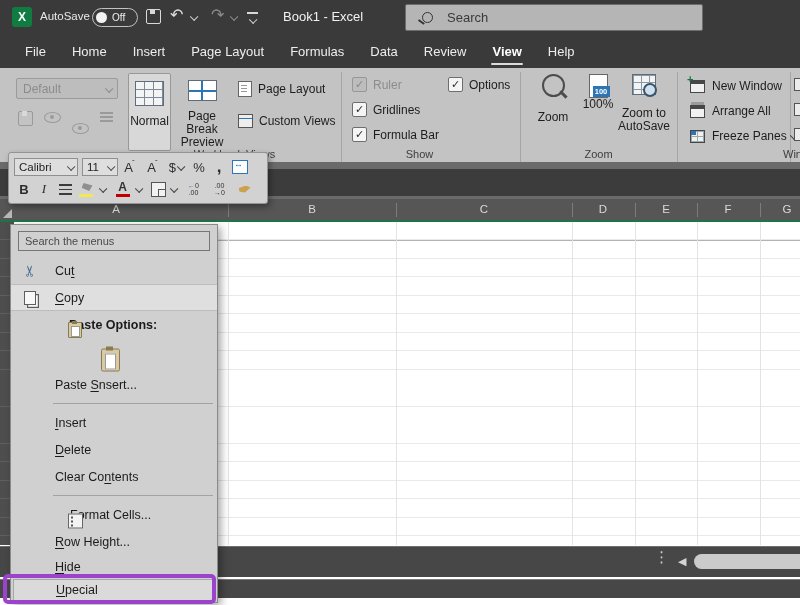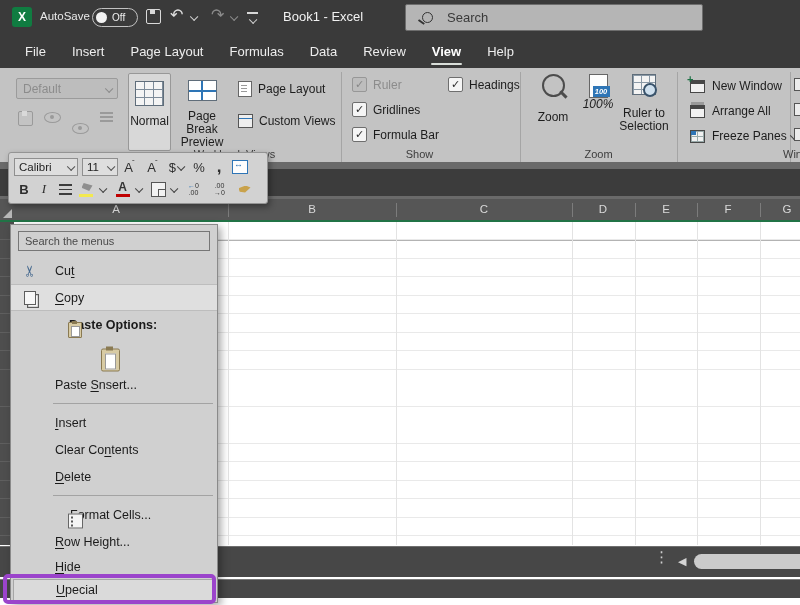--- a/index.html
+++ b/index.html
@@ -153,20 +153,21 @@
     <span class="abs chev chev-sm tb-chev" style="left:250px;top:17px;"></span>
     <div class="abs doc-title">Book1 - Excel</div>
     <div class="abs searchbox">
       <div class="mag"></div>
       <input class="search-input" readonly="" placeholder="Search" style="">
     </div>
   </div>
 
   <div class="abs tabrow" id="tabs">
       <div class="tab">File</div>
+      <div class="tab">Home</div>
       <div class="tab">Insert</div>
       <div class="tab">Page Layout</div>
       <div class="tab">Formulas</div>
       <div class="tab">Data</div>
       <div class="tab">Review</div>
       <div class="tab active">View</div>
       <div class="tab">Help</div>
     </div>
 
   <div class="abs ribbon">
@@ -209,37 +210,37 @@
     <div class="abs cb-row" style="left:352px;top:34px;">
       <div class="cbx">✓</div>
       <div class="cb-lbl">Gridlines</div>
     </div>
     <div class="abs cb-row" style="left:352px;top:59px;">
       <div class="cbx">✓</div>
       <div class="cb-lbl">Formula Bar</div>
     </div>
     <div class="abs cb-row" style="left:448px;top:9px;">
       <div class="cbx">✓</div>
-      <div class="cb-lbl">Headings</div>
+      <div class="cb-lbl">Options</div>
     </div>
     <div class="abs grp-label" style="left:330px;width:179px;">Show</div>
 
     <div class="abs viewbtn" style="left:531px;top:6px;width:44px;">
       <div class="zoom-ic"></div>
       <div class="ribbtn-lbl" style="margin-top:14px;">Zoom</div>
     </div>
-    <div class="abs viewbtn" style="left:578px;top:6px;width:40px;font-style:italic;">
+    <div class="abs viewbtn" style="left:578px;top:6px;width:40px;">
       <div class="p100-ic">
         <div class="badge100">100</div>
       </div>
       <div class="ribbtn-lbl" style="">100%</div>
     </div>
     <div class="abs viewbtn" style="left:616px;top:6px;width:56px;">
       <div class="zts-ic"></div>
-      <div class="ribbtn-lbl" style="margin-top:12px;width:54px;">Ruler to Selection</div>
+      <div class="ribbtn-lbl" style="margin-top:12px;width:54px;">Zoom to AutoSave</div>
     </div>
     <div class="abs grp-label" style="left:520px;width:157px;">Zoom</div>
 
     <div class="abs win-row" style="left:690px;top:11px;">
       <div class="win-ic nw"></div>
       <span style="margin-left:7px;">New Window</span>
     </div>
     <div class="abs win-row" style="left:690px;top:36px;">
       <div class="win-ic aa"></div>
       <span style="margin-left:7px;">Arrange All</span>
@@ -364,24 +365,24 @@
           <span class="cm-ico clip-big" style="left: 46px;"></span>
         </div>
         <div class="cm-item">
           <span><span>Paste </span><span class="accel">S</span><span>nsert...</span></span>
         </div>
         <div class="cm-sep"></div>
         <div class="cm-item">
           <span><span></span><span class="accel">I</span><span>nsert</span></span>
         </div>
         <div class="cm-item">
+          <span><span></span><span class="accel">D</span><span>elete</span></span>
+        </div>
+        <div class="cm-item">
           <span><span>Clear Co</span><span class="accel">n</span><span>tents</span></span>
-        </div>
-        <div class="cm-item">
-          <span><span></span><span class="accel">D</span><span>elete</span></span>
         </div>
         <div class="cm-sep"></div>
         <div class="cm-item">
           <span class="cm-ico fcells-ic"></span>
           <span><span></span><span class="accel">F</span><span>ormat Cells...</span></span>
         </div>
         <div class="cm-item">
           <span><span></span><span class="accel">R</span><span>ow Height...</span></span>
         </div>
         <div class="cm-item" style="height: 24px;">

